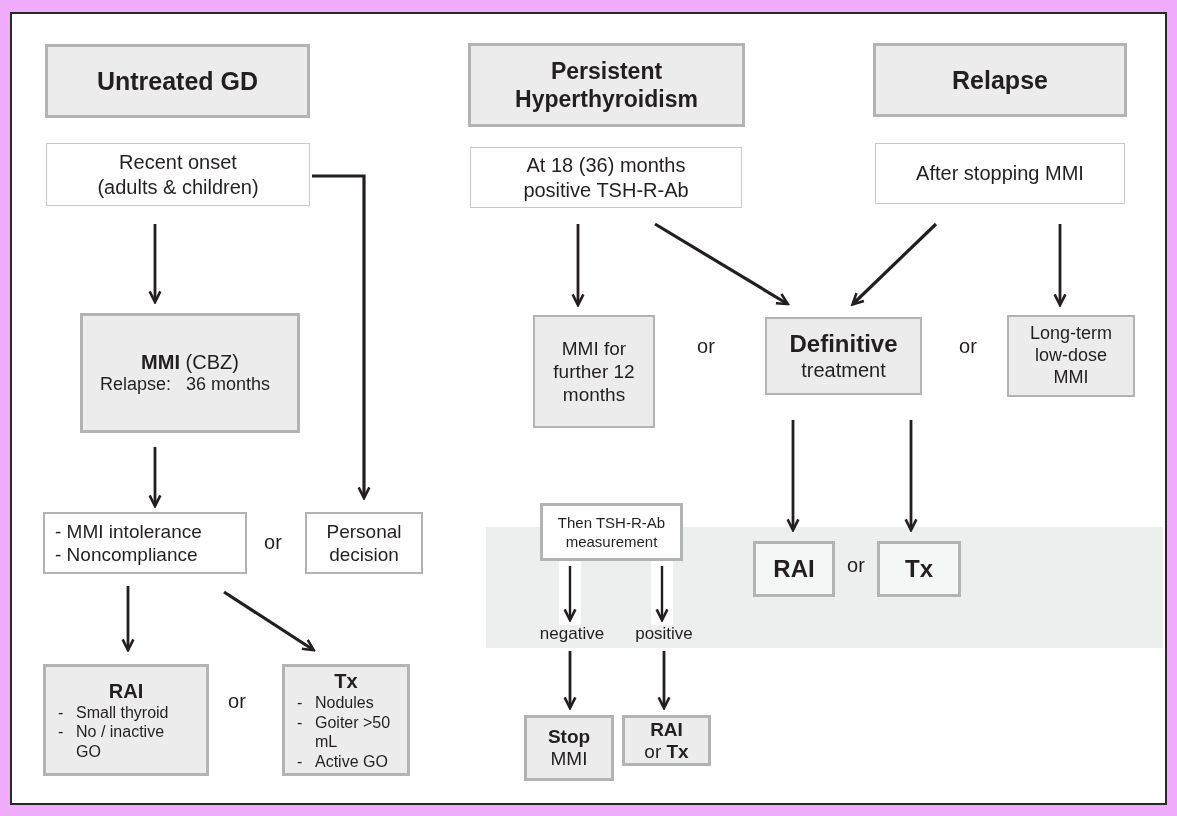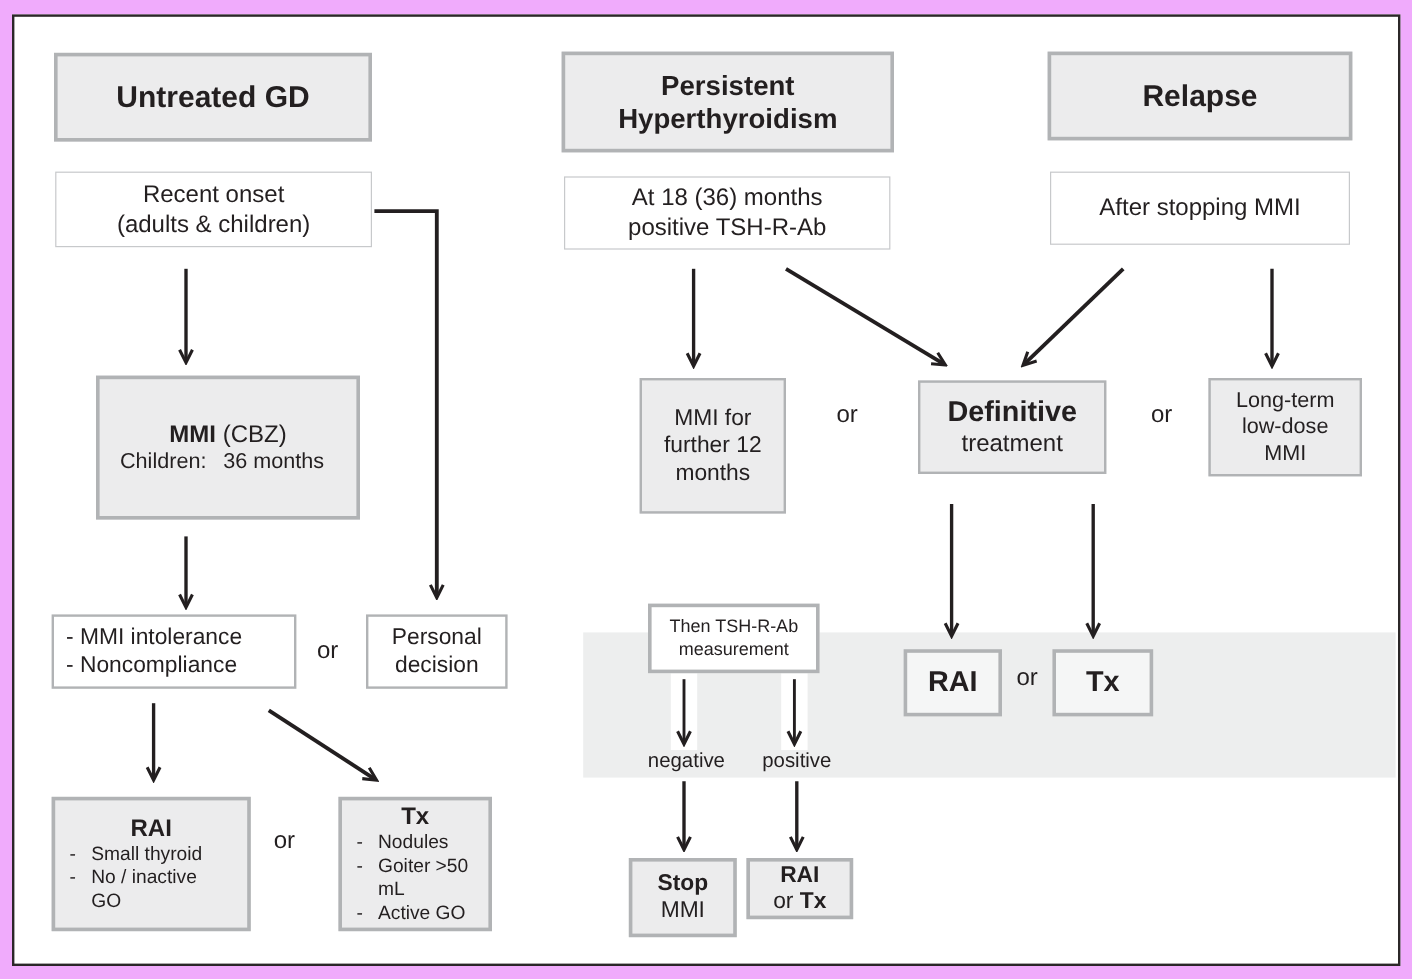--- a/index.html
+++ b/index.html
@@ -78,21 +78,21 @@
     <span>Recent onset</span>
     <span>(adults &amp; children)</span>
   </div>
 
   <div class="bx fillG bThick leftcol" style="left:48px;top:313px;width:220px;height:120px;margin-left:32px;">
     <div style="text-align:center;font-size:20px;">
       <span style="font-weight:bold;">MMI</span><span> (CBZ)</span>
     </div>
     <div class="mrows">
       <div class="mrow">
-        <span class="mlab">Children:</span>
+        <span class="mlab">Relapse:</span>
         <span>36 months</span>
       </div>
     </div>
   </div>
 
   <div class="bx fillW bMed t19 leftcol" style="left:43px;top:512px;width:204px;height:62px;padding-left:10px;">
     <span>- MMI intolerance</span>
     <span>- Noncompliance</span>
   </div>
 

